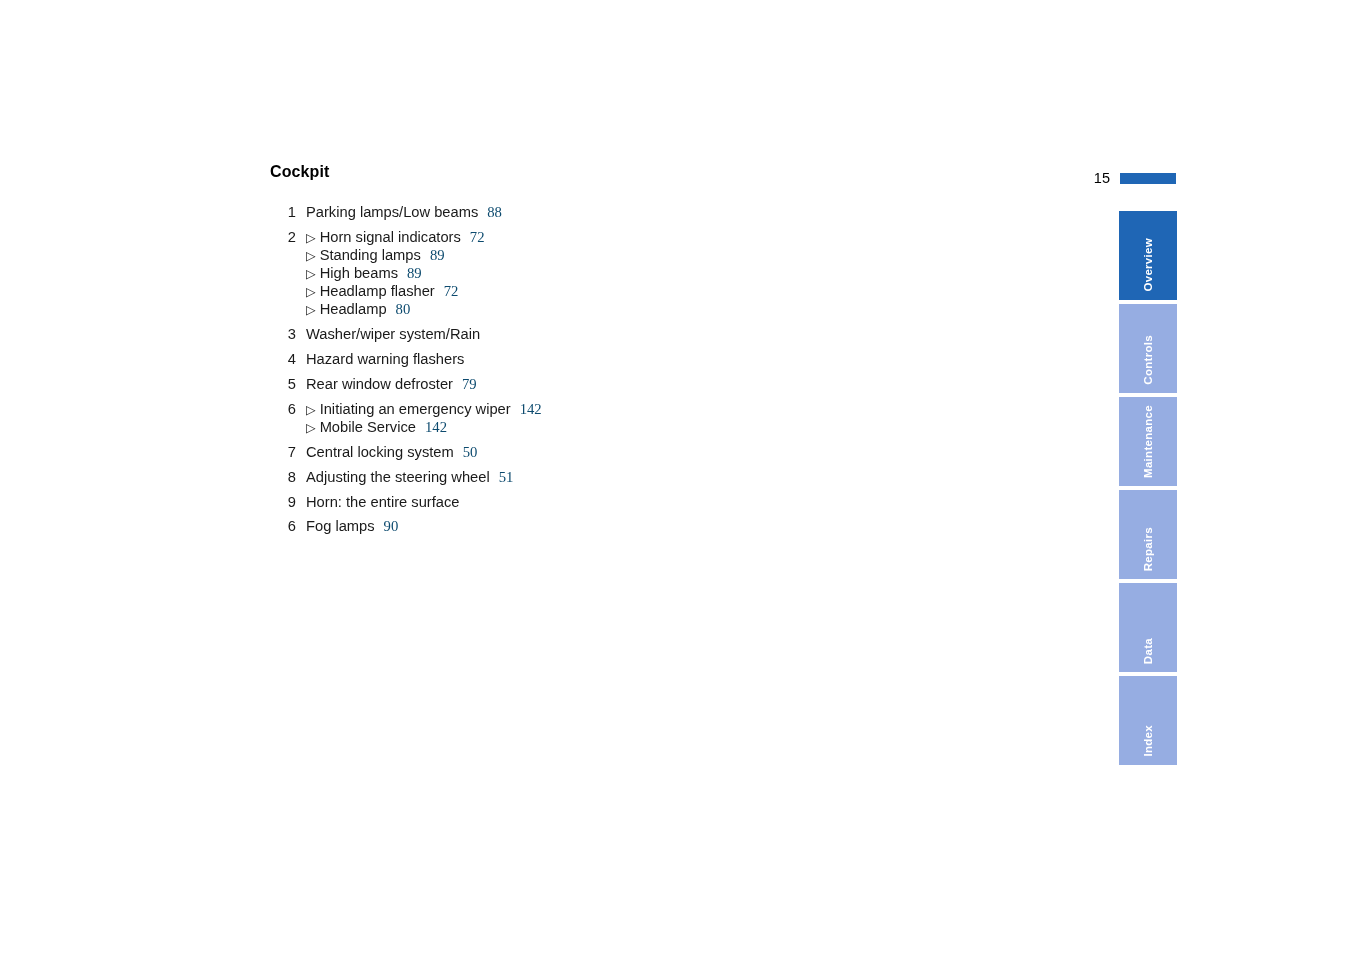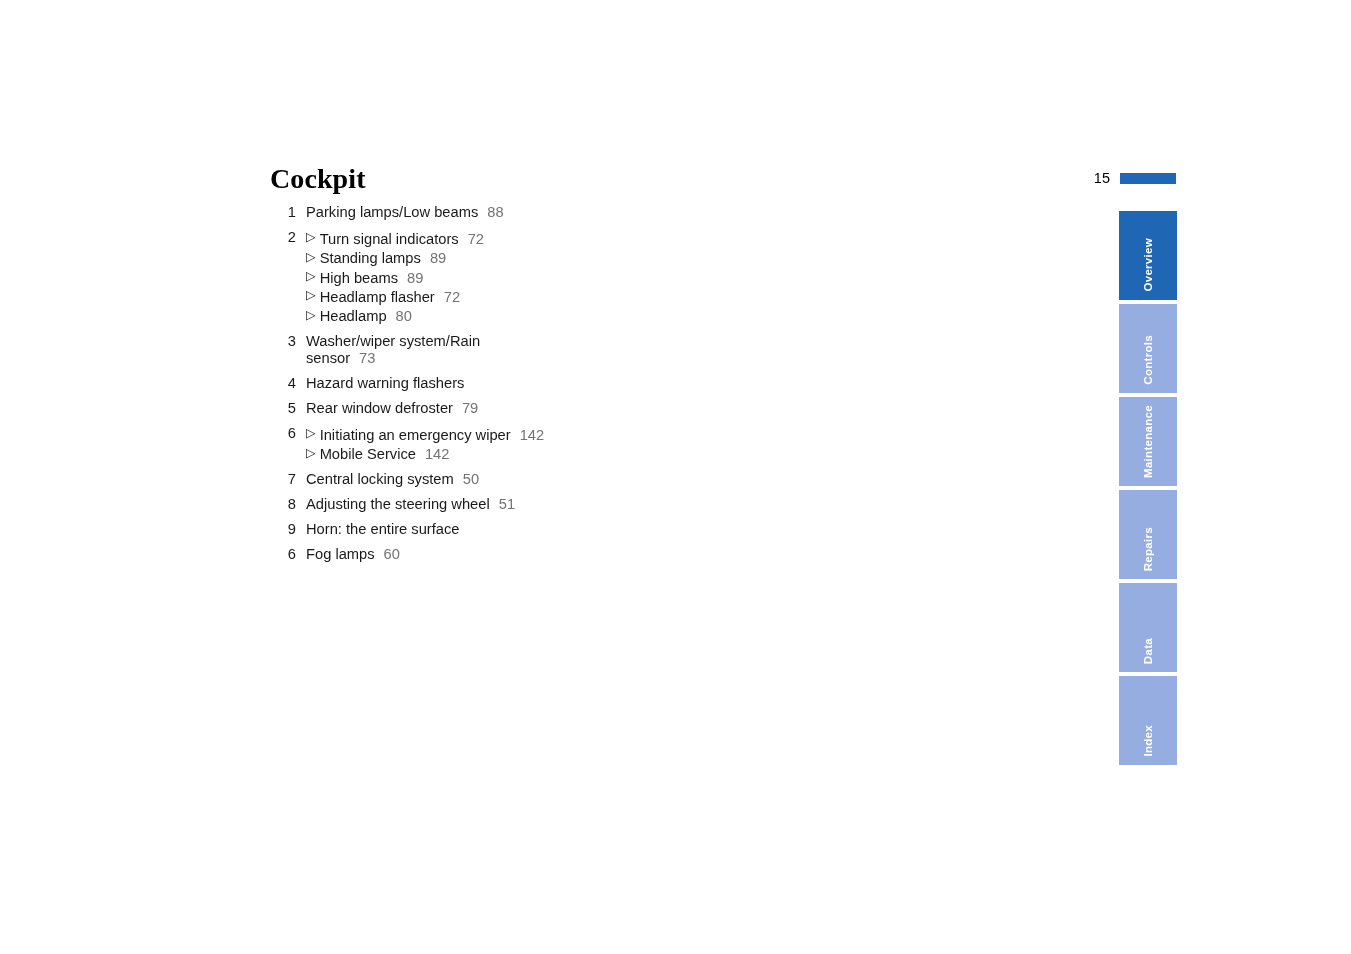--- a/index.html
+++ b/index.html
@@ -44,25 +44,24 @@
     width: 56px;
     height: 11px;
     background: #1f66b5;
   }
 
   
   .doc-title {
     position: absolute;
     left: 270px;
     top: 163px;
-    font-size: 28px;
+    font-size: 16px;
     font-weight: bold;
     color: #000000;
     letter-spacing: 0.1px;
-    font-family: Liberation Serif, serif;
   }
 
   
   .toc {
     position: absolute;
     left: 270px;
     top: 204px;
     width: 720px;
   }
   .toc-group {
@@ -78,35 +77,36 @@
   .toc-num {
     width: 26px;
     min-width: 26px;
     text-align: right;
     padding-right: 10px;
     color: #1a1a1a;
   }
   .toc-num.blank { color: transparent; }
   .toc-body {
     display: flex;
-    align-items: flex-start;
+    align-items: flex-end;
     flex-wrap: nowrap;
   }
   .bullet {
     font-size: 12.5px;
     margin-right: 4px;
     color: #1a1a1a;
     position: relative;
     top: -0.5px;
   }
   .toc-label { white-space: pre; }
   .toc-page {
-    color: #737373;
+    color: #0c4a6e;
     margin-left: 9px;
     white-space: pre;
+    font-family: Liberation Serif, serif;
   }
 
   
   .tabs {
     position: absolute;
     left: 1119px;
     top: 211px;
     width: 58px;
   }
   .tab {
@@ -153,21 +153,21 @@
             <span class="toc-label">Parking lamps/Low beams</span>
             <span class="toc-page">88</span>
           </div>
         </div>
       </div>
       <div class="toc-group">
         <div class="toc-row">
           <div class="toc-num">2</div>
           <div class="toc-body">
             <span class="bullet">▷</span>
-            <span class="toc-label">Turn signal indicators</span>
+            <span class="toc-label">Horn signal indicators</span>
             <span class="toc-page">72</span>
           </div>
         </div>
         <div class="toc-row">
           <div class="toc-num blank">2</div>
           <div class="toc-body">
             <span class="bullet">▷</span>
             <span class="toc-label">Standing lamps</span>
             <span class="toc-page">89</span>
           </div>
@@ -197,27 +197,20 @@
           </div>
         </div>
       </div>
       <div class="toc-group">
         <div class="toc-row">
           <div class="toc-num">3</div>
           <div class="toc-body">
             <span class="toc-label">Washer/wiper system/Rain</span>
           </div>
         </div>
-        <div class="toc-row">
-          <div class="toc-num blank">3</div>
-          <div class="toc-body">
-            <span class="toc-label">sensor</span>
-            <span class="toc-page">73</span>
-          </div>
-        </div>
       </div>
       <div class="toc-group">
         <div class="toc-row">
           <div class="toc-num">4</div>
           <div class="toc-body">
             <span class="toc-label">Hazard warning flashers</span>
           </div>
         </div>
       </div>
       <div class="toc-group">
@@ -271,21 +264,21 @@
           <div class="toc-body">
             <span class="toc-label">Horn: the entire surface</span>
           </div>
         </div>
       </div>
       <div class="toc-group">
         <div class="toc-row">
           <div class="toc-num">6</div>
           <div class="toc-body">
             <span class="toc-label">Fog lamps</span>
-            <span class="toc-page">60</span>
+            <span class="toc-page">90</span>
           </div>
         </div>
       </div>
     </div>
 
   <div class="tabs">
       <div class="tab" style="height: 89px; background: rgb(31, 102, 181);">
         <div class="tab-label-wrap">
           <span class="vtext">Overview</span>
         </div>

